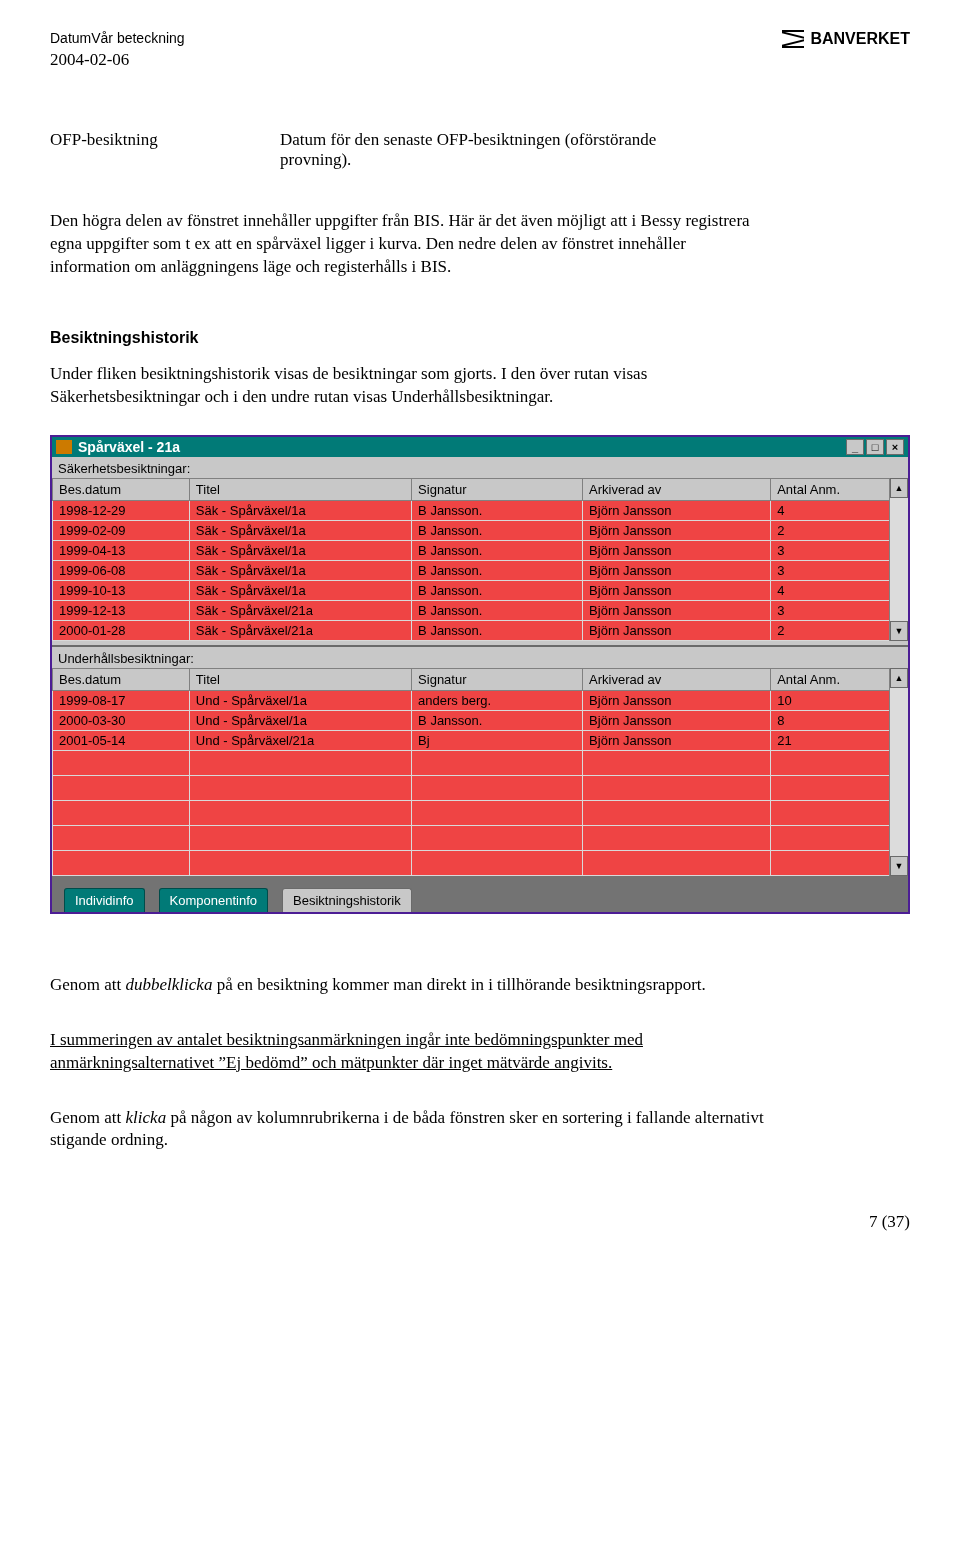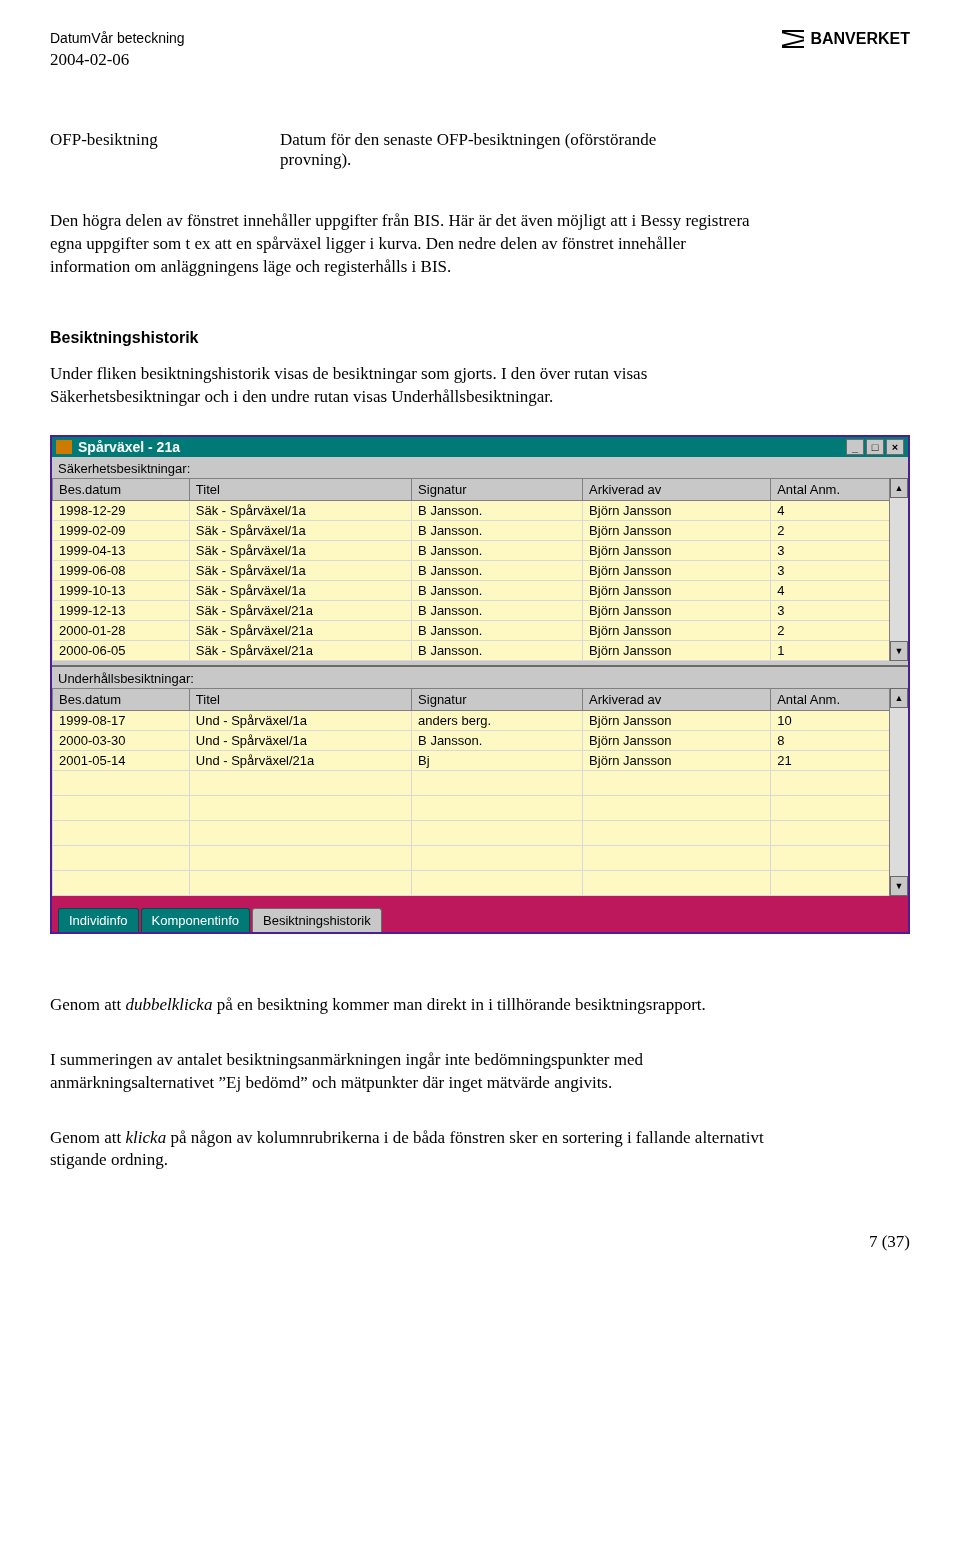--- a/index.html
+++ b/index.html
@@ -65,21 +65,21 @@
     width: 18px; height: 16px; background: #c8c8c8;
     border: 1px solid #6a6a6a; box-sizing: border-box;
     display: flex; align-items: center; justify-content: center;
     font-family: Arial; font-size: 11px; font-weight: bold; color: #000;
   }
   .panel-label { padding: 4px 6px 2px 6px; background: #c8c8c8; }
   .grid-wrap { position: relative; }
   .tbl {
     width: 100%;
     border-collapse: collapse;
-    background: #fef9c3;
+    background: #ef4444;
     table-layout: fixed;
   }
   .tbl th {
     background: #c8c8c8;
     border: 1px solid #808080;
     text-align: left;
     font-weight: normal;
     padding: 3px 6px;
     font-size: 13px;
   }
@@ -93,23 +93,23 @@
     overflow: hidden;
   }
   .tbl tr.empty td { height: 20px; }
   .scroller {
     position: absolute; right: 0; top: 0; bottom: 0; width: 18px;
     background: #dcdcdc; border-left: 1px solid #808080;
     display: flex; flex-direction: column; justify-content: space-between;
   }
   .sb-btn { height: 18px; background: #c8c8c8; border: 1px solid #6a6a6a; display:flex; align-items:center; justify-content:center; font-size:9px; }
   .tabstrip {
-    background: #be185d;
-    padding: 6px 6px 0 6px;
-    display: flex; gap: 2px; align-items: flex-end;
+    background: #737373;
+    padding: 6px 6px 0 12px;
+    display: flex; gap: 14px; align-items: flex-end;
     height: 30px;
   }
   .tab {
     background: #017a77; color: #fff;
     border: 1px solid #004c4a; border-bottom: none;
     padding: 4px 10px; font-size: 13px;
     border-top-left-radius: 3px; border-top-right-radius: 3px;
   }
   .tab.active {
     background: #c8c8c8; color: #000;
@@ -221,27 +221,20 @@
             <td>Björn Jansson</td>
             <td>3</td>
           </tr>
           <tr>
             <td>2000-01-28</td>
             <td>Säk - Spårväxel/21a</td>
             <td>B Jansson.</td>
             <td>Björn Jansson</td>
             <td>2</td>
           </tr>
-          <tr>
-            <td>2000-06-05</td>
-            <td>Säk - Spårväxel/21a</td>
-            <td>B Jansson.</td>
-            <td>Björn Jansson</td>
-            <td>1</td>
-          </tr>
         </tbody>
     </table>
     <div class="scroller">
       <div class="sb-btn">▲</div>
       <div class="sb-btn">▼</div>
     </div>
   </div>
 
   <div class="panel-label" style="border-top:2px solid #6a6a6a; margin-top:4px;">Underhållsbesiktningar:</div>
   <div class="grid-wrap">
@@ -332,20 +325,20 @@
     <div class="tab">Komponentinfo</div>
     <div class="tab active">Besiktningshistorik</div>
   </div>
 </div>
 
 <div class="after">
   <p style="max-width:720px;">
     <span>Genom att </span><span class="italic">dubbelklicka</span><span> på en besiktning kommer man direkt in i tillhörande besiktningsrapport.</span>
   </p>
   <div class="gap"></div>
-  <p style="max-width:720px;">I summeringen av antalet besiktningsanmärkningen ingår inte bedömningspunkter med anmärkningsalternativet ”Ej bedömd” och mätpunkter där inget mätvärde angivits.</p>
+  <p style="max-width:720px;text-decoration:underline;">I summeringen av antalet besiktningsanmärkningen ingår inte bedömningspunkter med anmärkningsalternativet ”Ej bedömd” och mätpunkter där inget mätvärde angivits.</p>
   <div class="gap"></div>
   <p style="max-width:720px;">
     <span>Genom att </span><span class="italic">klicka</span><span> på någon av kolumnrubrikerna i de båda fönstren sker en sortering i fallande alternativt stigande ordning.</span>
   </p>
 </div>
 
 <div class="pnum">7 (37)</div>
 
 </body></html>

